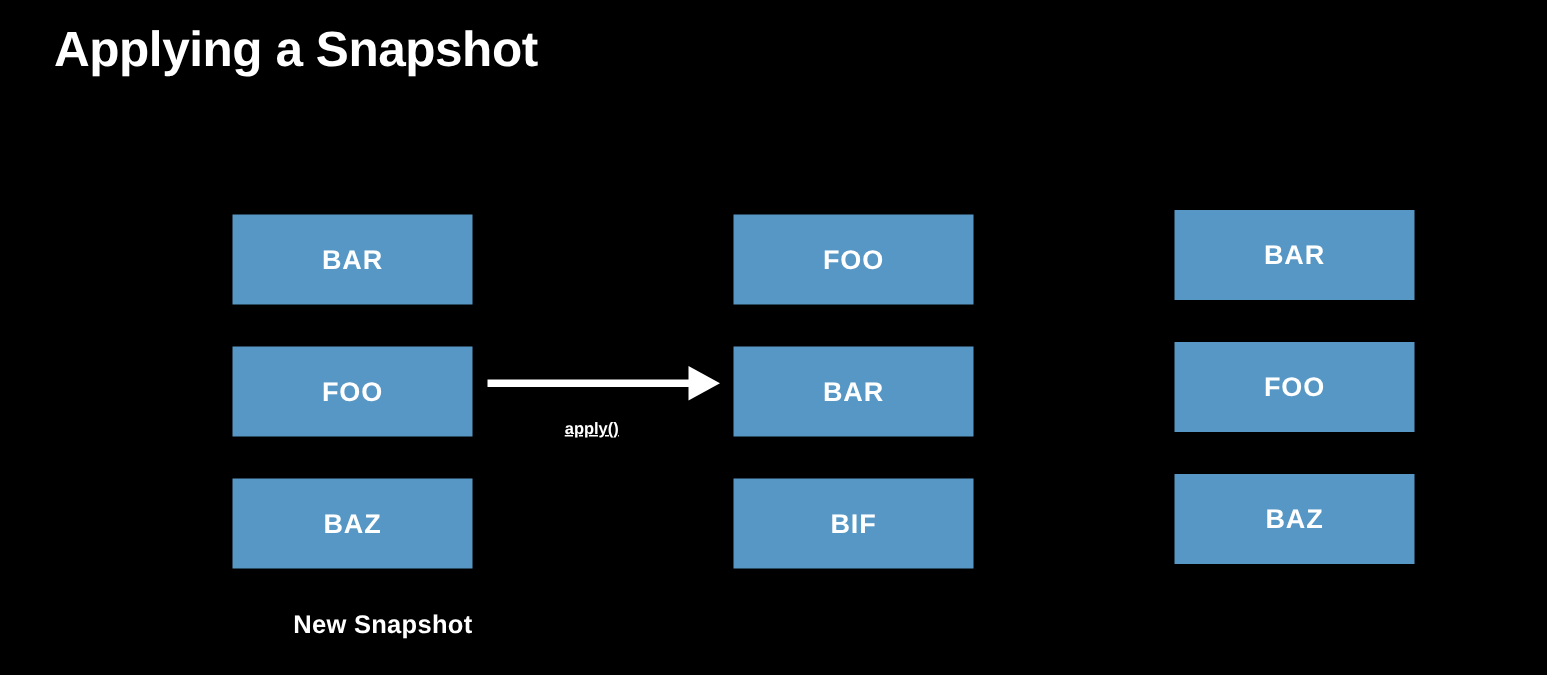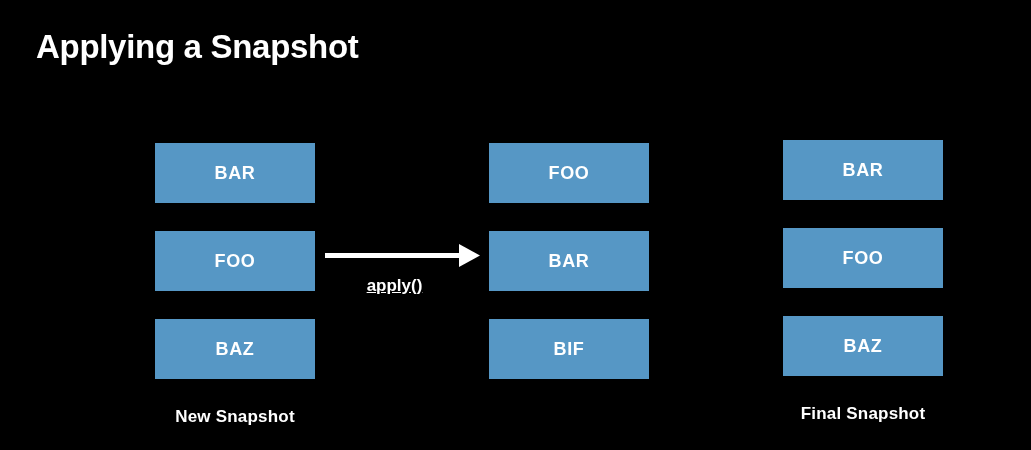--- a/index.html
+++ b/index.html
@@ -15,21 +15,21 @@
     position: relative;
     width: 1031px;
     height: 450px;
     background: var(--background);
     overflow: hidden;
   }
 
   .title {
     position: absolute;
     left: 36px;
-    top: 27px;
+    top: 13px;
     font-size: 33px;
     font-weight: 700;
     letter-spacing: -0.3px;
     color: var(--text);
     line-height: 40px;
   }
 
   .column {
     position: absolute;
     width: 160px;
@@ -47,21 +47,21 @@
     font-size: 18px;
     font-weight: 700;
     letter-spacing: 0.6px;
     display: flex;
     align-items: center;
     justify-content: center;
   }
 
   .col-label {
     width: 160px;
-    text-align: center;
+    text-align: right;
     color: var(--text);
     font-size: 17px;
     font-weight: 700;
     letter-spacing: 0.2px;
     line-height: 20px;
     white-space: nowrap;
   }
 
   .apply-arrow {
     position: absolute;
@@ -71,21 +71,21 @@
     height: 30px;
   }
 
   .apply-label {
     position: absolute;
     left: 322px;
     top: 276px;
     width: 145px;
     text-align: center;
     color: var(--text);
-    font-size: 17px;
+    font-size: 11px;
     font-weight: 700;
     line-height: 20px;
     text-decoration: underline;
   }
 </style>
 </head>
 <body>
 
 <div class="slide">
 
@@ -101,21 +101,20 @@
   <div class="column col-1">
     <div class="box">FOO</div>
     <div class="box">BAR</div>
     <div class="box">BIF</div>
   </div>
 
   <div class="column col-2">
     <div class="box">BAR</div>
     <div class="box">FOO</div>
     <div class="box">BAZ</div>
-    <div class="col-label">Final Snapshot</div>
   </div>
 
   <svg class="apply-arrow" viewBox="0 0 160 30" aria-hidden="true">
     <line x1="3" y1="14.5" x2="140" y2="14.5" stroke="#FFFFFF" stroke-width="5"></line>
     <polygon points="137,3 158,14.5 137,26" fill="#FFFFFF"></polygon>
   </svg>
   <div class="apply-label">apply()</div>
 
 </div>
 

